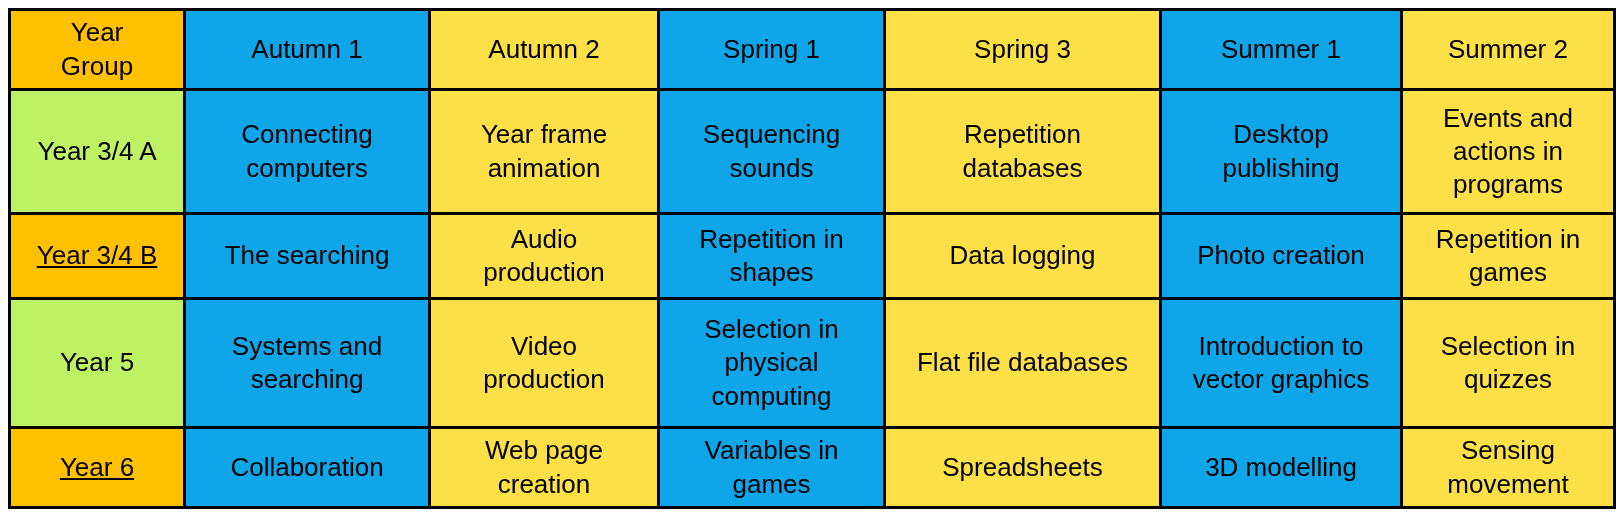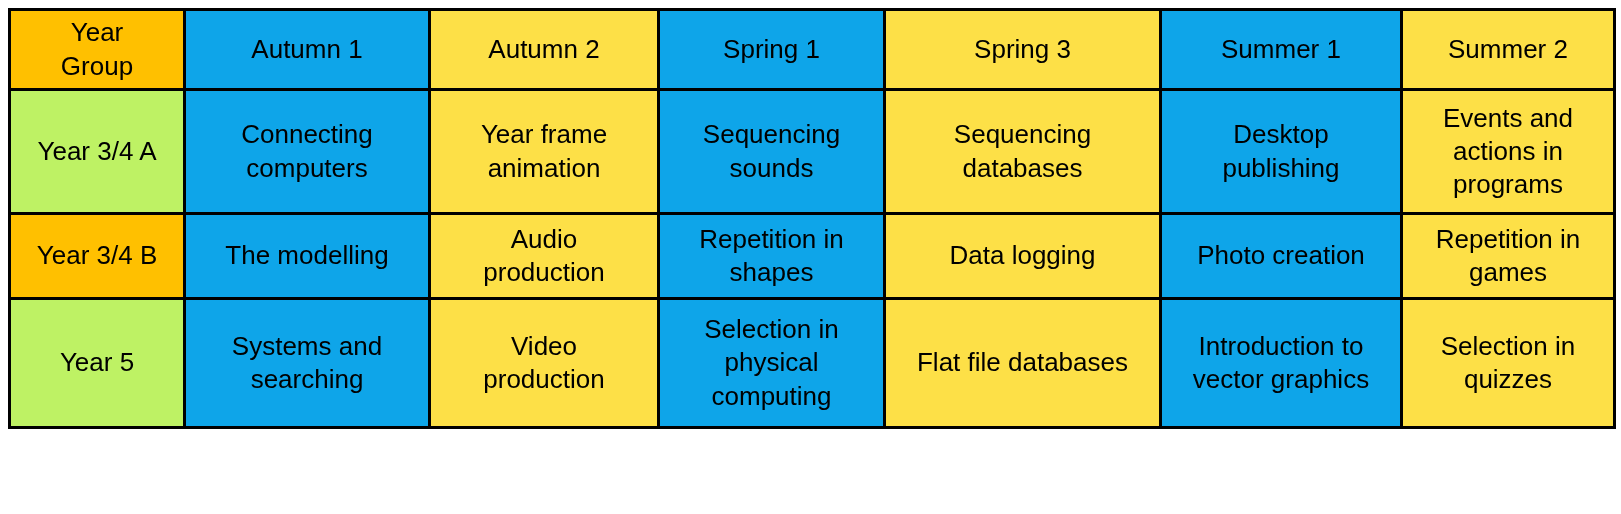--- a/index.html
+++ b/index.html
@@ -37,21 +37,21 @@
   
   .c-light { background: #0ea5e9; }
   .c-dark  { background: #fde047; }
   
   th.rowhead {
     padding: 2px 4px;
     white-space: nowrap;
   }
   .c-corner { background: #FFC000; }
   .c-yellow { background: #bef264; }
-  .c-orange { background: #FFC000; }
+  .c-orange { background: #FFC000; text-decoration: underline; }
   .corner-text {
     display: inline-block;
     max-width: 96px;
     white-space: normal;
   }
   
   tr.r-head { height: 80px; }
   tr.r-0 { height: 124px; }
   tr.r-1 { height: 85px; }
   tr.r-2 { height: 129px; }
@@ -81,37 +81,46 @@
         <th class="c-light">Summer 1</th>
         <th class="c-dark">Summer 2</th>
       </tr>
     </thead>
     <tbody>
       <tr class="r-0">
         <th class="rowhead c-yellow">Year 3/4 A</th>
         <td class="c-light">Connecting computers</td>
         <td class="c-dark">Year frame animation</td>
         <td class="c-light">Sequencing sounds</td>
-        <td class="c-dark">Sequencing databases</td>
+        <td class="c-dark">Repetition databases</td>
         <td class="c-light">Desktop publishing</td>
         <td class="c-dark">Events and actions in programs</td>
       </tr>
       <tr class="r-1">
         <th class="rowhead c-orange">Year 3/4 B</th>
-        <td class="c-light">The modelling</td>
+        <td class="c-light">The searching</td>
         <td class="c-dark">Audio production</td>
         <td class="c-light">Repetition in shapes</td>
         <td class="c-dark">Data logging</td>
         <td class="c-light">Photo creation</td>
         <td class="c-dark">Repetition in games</td>
       </tr>
       <tr class="r-2">
         <th class="rowhead c-yellow">Year 5</th>
         <td class="c-light">Systems and searching</td>
         <td class="c-dark">Video production</td>
         <td class="c-light">Selection in physical computing</td>
         <td class="c-dark">Flat file databases</td>
         <td class="c-light">Introduction to vector graphics</td>
         <td class="c-dark">Selection in quizzes</td>
       </tr>
+      <tr class="r-3">
+        <th class="rowhead c-orange">Year 6</th>
+        <td class="c-light">Collaboration</td>
+        <td class="c-dark">Web page creation</td>
+        <td class="c-light">Variables in games</td>
+        <td class="c-dark">Spreadsheets</td>
+        <td class="c-light">3D modelling</td>
+        <td class="c-dark">Sensing movement</td>
+      </tr>
     </tbody>
   </table>
 </div>
 
 </body></html>

